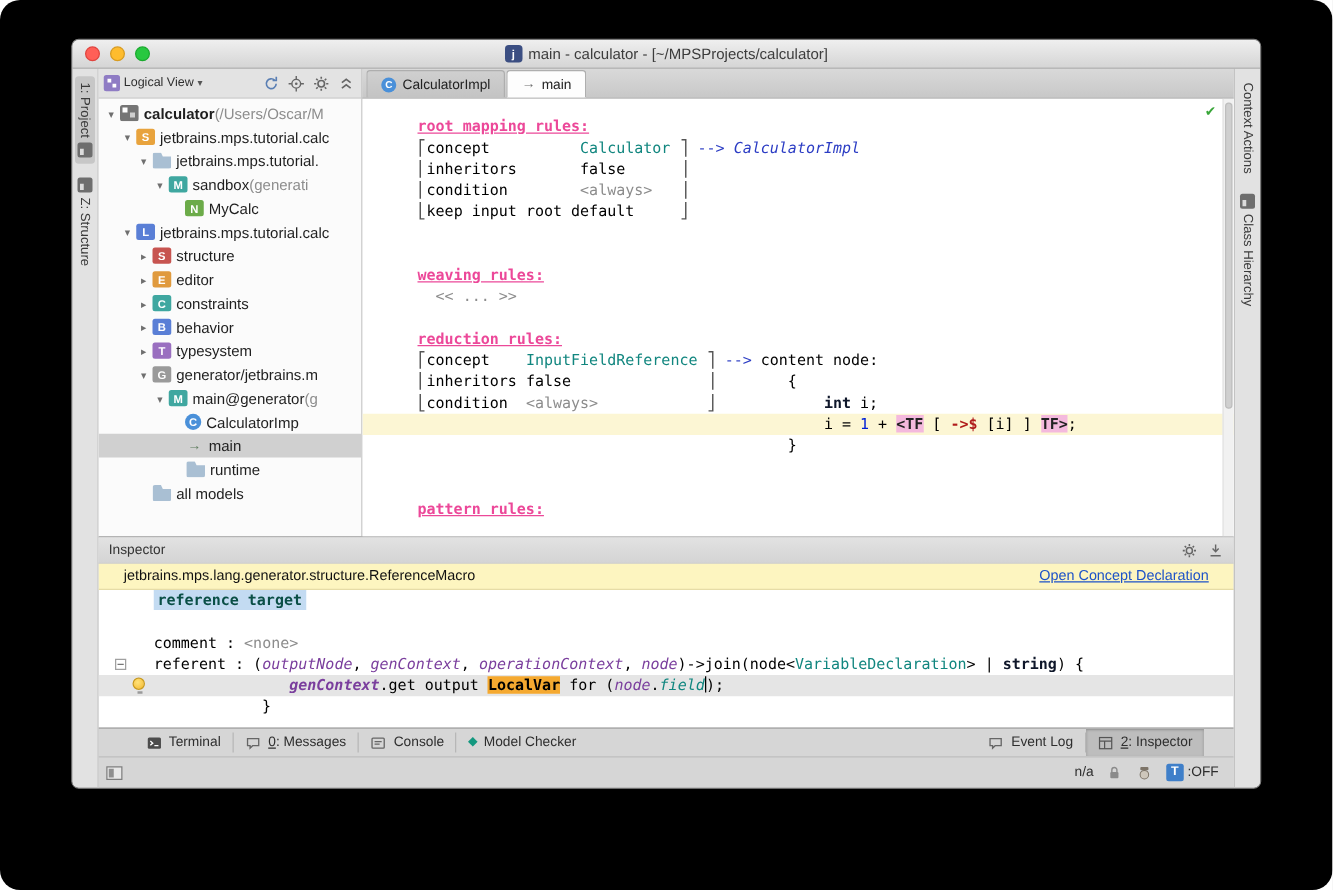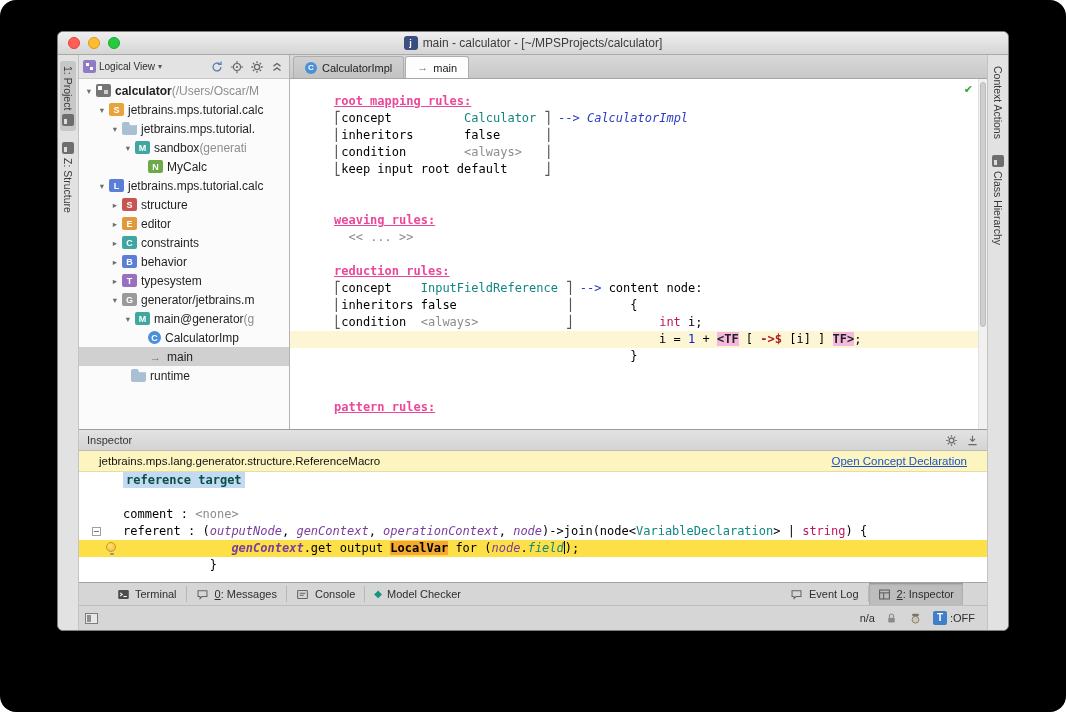--- a/index.html
+++ b/index.html
@@ -60,21 +60,21 @@
 .tab{height:22px;display:flex;align-items:center;gap:5px;padding:0 11px;font-size:11px;color:#222;background:linear-gradient(#d0d0d0,#c3c3c3);border:1px solid #aeaeae;border-bottom:none;border-radius:3px 3px 0 0;margin-right:1px}
 .tab.active{background:#fdfdfd}
 .cicon{width:12px;height:12px;border-radius:50%;background:#4a90d9;color:#fff;font-weight:bold;font-size:8px;line-height:12px;text-align:center;flex:none}
 .aicon{color:#707070;font-size:11px;line-height:1}
 .editor{flex:1;background:#fff;position:relative;overflow:hidden;padding-top:14px}
 .cline{font-family:"DejaVu Sans Mono",monospace;font-size:12px;line-height:17px;height:17px;white-space:pre;color:#000;position:relative}
 .elines .cline{padding-left:44px}
 .cline.hl{background:#fcf6d4}
 .tk-title{color:#ec4899;font-weight:bold;text-decoration:underline}
 .tk-k{font-weight:normal}
-.tk-kw2{color:#be185d;font-weight:normal}
+.tk-kw2{color:#0f172a;font-weight:bold}
 .tk-ref{color:#11867f}
 .tk-arr{color:#2b3cc4}
 .tk-it{color:#2b3cc4;font-style:italic}
 .tk-g{color:#8c8c8c}
 .tk-n{color:#0021d6}
 .tk-b{color:#555}
 .tk-tf{background:#f4b9dd;font-weight:bold;color:#222}
 .tk-red{color:#b01b1b;font-weight:bold}
 .tk-v{color:#7a3e9d;font-style:italic}
 .tk-vb{color:#7a3e9d;font-style:italic;font-weight:bold}
@@ -84,21 +84,21 @@
 .tk-caret{display:inline-block;width:0;height:13px;border-left:1.5px solid #000;vertical-align:-2px}
 .echeck{position:absolute;top:4px;right:14px;color:#39a639;font-size:11px}
 .escroll{position:absolute;top:0;right:0;bottom:0;width:9px;background:#f1f1f1;border-left:1px solid #e2e2e2}
 .ethumb{position:absolute;top:3px;left:1px;width:6px;height:245px;border-radius:4px;background:#cfcfcf;border:1px solid #bdbdbd}
 .inspector{height:153px;flex:none;display:flex;flex-direction:column;border-top:1px solid #9c9c9c;background:#fff}
 .ihdr{height:21px;flex:none;background:linear-gradient(#e2e2e2,#d4d4d4);border-bottom:1px solid #bcbcbc;display:flex;align-items:center;padding:0 6px 0 8px;font-size:11px;color:#333;gap:4px}
 .ibanner{height:21px;flex:none;background:#fdf5c0;border-bottom:1px solid #e6dca6;display:flex;align-items:center;padding:0 20px;font-size:11.5px;color:#111}
 .blink{color:#1d52c8;text-decoration:underline;cursor:pointer;font-size:11.5px}
 .ibody{flex:1;overflow:hidden;}
 .ibody .cline{padding-left:44px}
-.ibody .cline.hl{background:#fde047}
+.ibody .cline.hl{background:#e5e5e5}
 .gut{position:absolute}
 .gut-fold{left:13px;top:4px;width:9px;height:9px;border:1px solid #a0a0a0;background:#fff linear-gradient(#777,#777) center/5px 1px no-repeat}
 .gut-bulb{left:27px;top:2px;width:10px;height:10px;border-radius:50%;background:radial-gradient(circle at 40% 35%,#ffe27a,#f5b92d);border:1px solid #c99a1e}
 .gut-bulb::after{content:"";position:absolute;left:2.5px;top:10px;width:4px;height:2px;background:#9a9a9a}
 .statusbar{height:23px;flex:none;background:#d6d6d6;border-top:1px solid #a3a3a3;display:flex;align-items:stretch;font-size:11px;color:#2e2e2e;padding:0 24px 0 28px}
 .sb-btn{display:flex;align-items:center;gap:5px;padding:0 9px;white-space:nowrap}
 .sb-btn.pressed{background:#bdbdbd;box-shadow:inset 0 1px 2px rgba(0,0,0,.25)}
 .sbsep{width:1px;background:#b7b7b7;margin:3px 0}
 .mnem{text-decoration:underline}
 .mc-ic{color:#13987f;font-size:10px;line-height:1}
@@ -245,24 +245,29 @@
                 <div class="tree-row" style="padding-left: 56px;">
                   <span class="twisty"></span>
                   <span class="ticon ticon-class">C</span>
                   <span class="tlabel">CalculatorImp</span>
                 </div>
                 <div class="tree-row selected" style="padding-left: 56px;">
                   <span class="twisty"></span>
                   <span class="ticon ticon-arrow">→</span>
                   <span class="tlabel">main</span>
                 </div>
-                <div class="tree-row" style="padding-left: 39px;">
+                <div class="tree-row" style="padding-left: 57px;">
                   <span class="twisty"></span>
                   <span class="ticon ticon-folder"></span>
                   <span class="tlabel">runtime</span>
+                </div>
+                <div class="tree-row" style="padding-left: 30px;">
+                  <span class="twisty"></span>
+                  <span class="ticon ticon-folder"></span>
+                  <span class="tlabel">all models</span>
                 </div>
               </div>
           </div>
 
           <div class="editorpane">
             <div class="tabbar">
               <div class="tab">
                 <span class="cicon">C</span>
                 <span>CalculatorImpl</span>
               </div>

